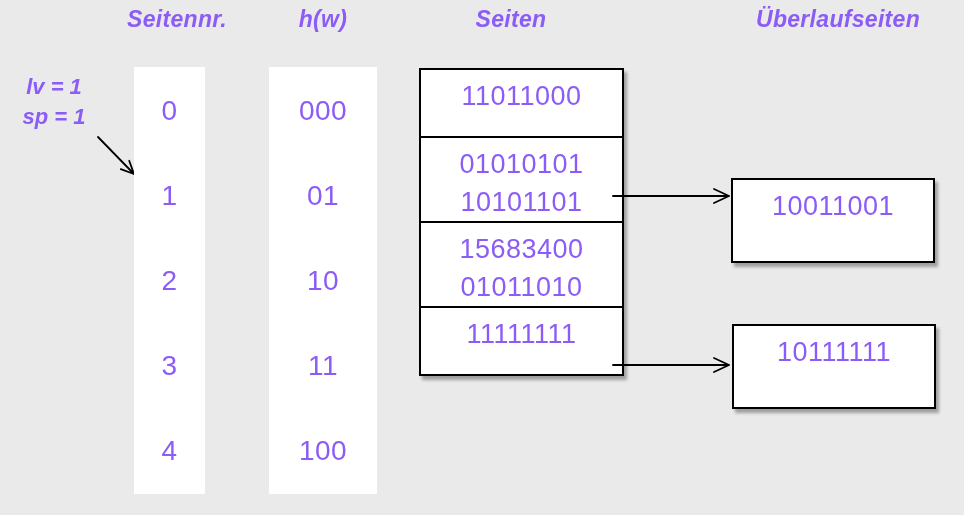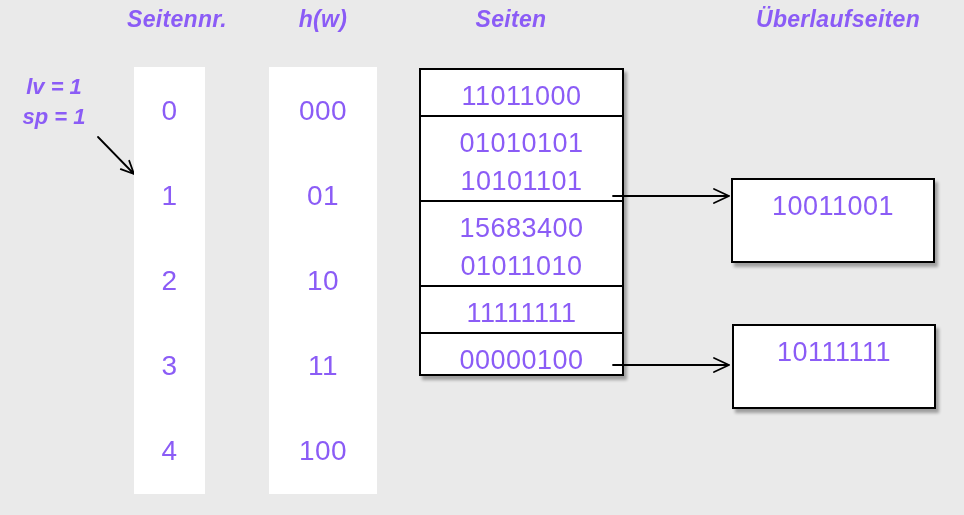--- a/index.html
+++ b/index.html
@@ -153,24 +153,20 @@
       <div class="bin">01010101</div>
       <div class="bin">10101101</div>
     </div>
     <div class="bucket-cell">
       <div class="bin">15683400</div>
       <div class="bin">01011010</div>
     </div>
     <div class="bucket-cell">
       <div class="bin">11111111</div>
     </div>
-    <div class="bucket-cell">
-      <div class="bin">00000100</div>
-      <div class="bin"></div>
-    </div>
   </div>
 
   <svg class="arrow-svg arr-1" width="119" height="20">
     <path d="M0 10 L116 10 M116 10 L101 3 M116 10 L101 17" stroke="#000" stroke-width="1.8" fill="none" stroke-linecap="round"></path>
   </svg>
   <svg class="arrow-svg arr-2" width="119" height="20">
     <path d="M0 10 L116 10 M116 10 L101 3 M116 10 L101 17" stroke="#000" stroke-width="1.8" fill="none" stroke-linecap="round"></path>
   </svg>
 
   <div class="overflow-box ovf-1">

